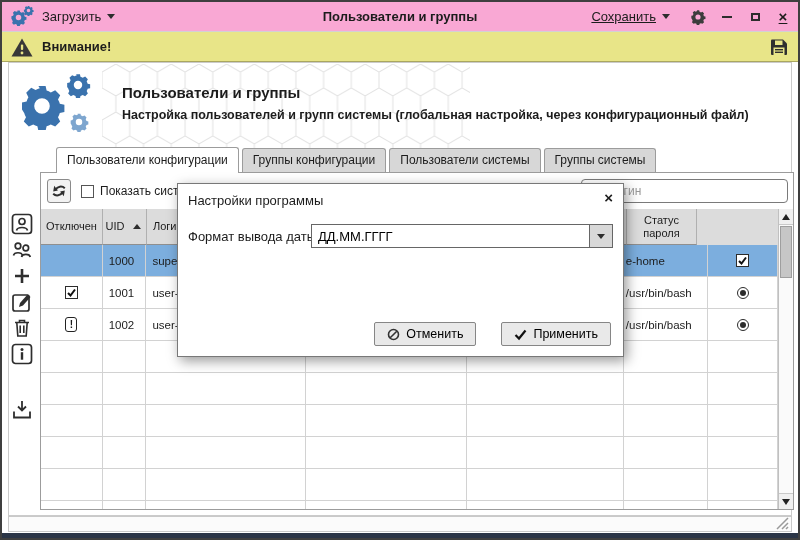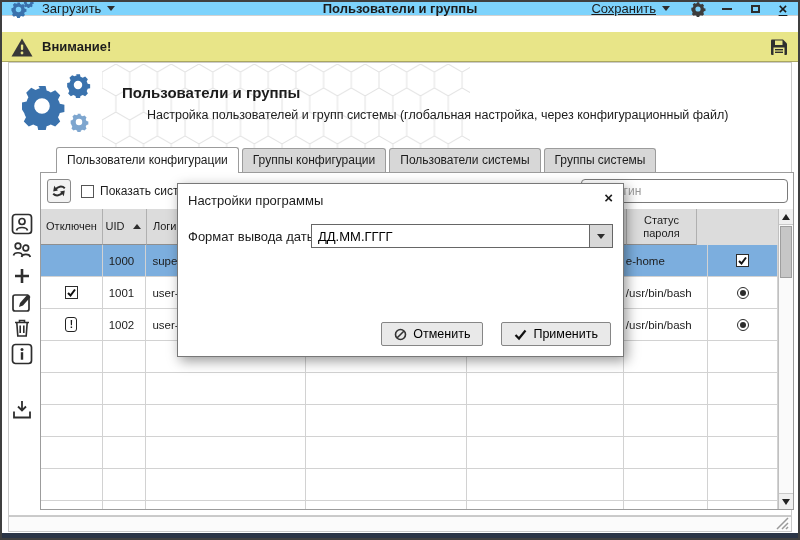--- a/index.html
+++ b/index.html
@@ -2,21 +2,21 @@
 <html><head>
 <meta charset="utf-8">
 <style>
   html,body{margin:0;padding:0;background:#6b6b6b;}
   body{width:800px;height:540px;overflow:hidden;font-family:"Liberation Sans",sans-serif;}
   .window{position:relative;width:800px;height:540px;box-sizing:border-box;border:2px solid #3f3f3f;background:#fff;color:#1c1c1c;overflow:hidden;}
   svg{display:block;}
   .abs{position:absolute;}
 
   
-  .titlebar{position:absolute;left:0;top:0;right:0;height:14px;background:#7dd3fc;border-bottom:1px solid #d2d2d2;display:flex;align-items:center;padding:0 8px;box-sizing:border-box;}
+  .titlebar{position:absolute;left:0;top:0;right:0;height:30px;background:#f9a8d4;border-bottom:1px solid #d2d2d2;display:flex;align-items:center;padding:0 8px;box-sizing:border-box;}
   .logo{position:relative;width:26px;height:24px;flex:0 0 auto;}
   .logo .g1{position:absolute;left:0;top:4px;}
   .logo .g2{position:absolute;left:13px;top:0;}
   .tb-btn{display:flex;align-items:center;gap:6px;font-size:13px;padding:3px 6px;cursor:default;}
   .tb-title{position:absolute;left:0;right:0;text-align:center;font-size:13px;font-weight:600;pointer-events:none;}
   .tb-right{margin-left:auto;display:flex;align-items:center;gap:14px;z-index:2;text-decoration:underline;}
   .caret{width:0;height:0;border-left:4px solid transparent;border-right:4px solid transparent;border-top:5px solid #2d2d2d;display:inline-block;}
   .winctl{display:inline-flex;align-items:center;justify-content:center;width:14px;height:16px;font-size:15px;line-height:1;}
   .minbar{width:10px;border-top:2px solid #2d2d2d;display:inline-block;}
   .maxbox{width:9px;height:8px;border:2px solid #2d2d2d;display:inline-block;box-sizing:border-box;}
@@ -30,21 +30,21 @@
   
   .frame{position:absolute;left:6px;right:6px;top:60px;height:452px;border:1px solid #cbcbcb;pointer-events:none;}
 
   
   .hexbg{position:absolute;left:100px;top:62px;}
   .hdr-gears{position:absolute;left:16px;top:70px;width:86px;height:66px;}
   .hdr-gears .hg1{position:absolute;left:0;top:10px;}
   .hdr-gears .hg2{position:absolute;left:47px;top:0;}
   .hdr-gears .hg3{position:absolute;left:51px;top:40px;}
   .hdr-title{position:absolute;left:120px;top:82px;font-size:15px;font-weight:bold;}
-  .hdr-sub{position:absolute;left:120px;top:106px;font-size:12.5px;font-weight:400;margin-left:25px;}
+  .hdr-sub{position:absolute;left:120px;top:106px;font-size:12.5px;font-weight:700;}
 
   
   .tabs{position:absolute;left:54px;top:146px;height:24px;display:flex;gap:3px;z-index:5;}
   .tab{height:24px;line-height:23px;padding:0 10px;font-size:12px;background:#d7d7d7;border:1px solid #9c9c9c;border-bottom:none;border-radius:3px 3px 0 0;box-sizing:border-box;}
   .tab.active{background:#fff;height:26px;margin-top:-1px;line-height:25px;}
 
   
   .side-btn{position:absolute;left:8px;width:24px;height:24px;background:transparent;border:none;padding:0;display:flex;align-items:center;justify-content:center;}
 
   
@@ -92,21 +92,21 @@
   .strip{position:absolute;left:0;right:0;top:531px;height:5px;background:#2b3547;}
 
   
   .dialog{position:absolute;left:175px;top:181px;width:447px;height:174px;background:#fff;border:1px solid #787878;box-shadow:3px 4px 12px rgba(0,0,0,0.4);z-index:50;box-sizing:border-box;}
   .dlg-title{position:absolute;left:10px;top:9px;font-size:13px;}
   .dlg-close{position:absolute;right:10px;top:6px;font-size:15px;font-weight:bold;line-height:1;}
   .dlg-label{position:absolute;left:10px;top:45px;font-size:13px;}
   .combo{position:absolute;left:133px;top:40px;width:302px;height:24px;border:1px solid #666;display:flex;box-sizing:border-box;}
   .combo input{flex:1;border:none;outline:none;font-size:13px;font-family:"Liberation Sans",sans-serif;padding:0 6px;min-width:0;}
   .combo-btn{width:22px;border-left:1px solid #666;background:#d8d8d8;display:flex;align-items:center;justify-content:center;}
-  .dlg-buttons{position:absolute;right:12px;bottom:10px;display:flex;gap:18px;}
+  .dlg-buttons{position:absolute;right:12px;bottom:10px;display:flex;gap:25px;}
   .dlg-buttons button{height:24px;padding:0 12px;display:inline-flex;align-items:center;gap:6px;background:#e9e9e9;border:1px solid #868686;border-radius:2px;font-size:12.5px;font-family:"Liberation Sans",sans-serif;}
 </style>
 </head>
 <body>
 
 <svg width="0" height="0" style="position:absolute">
   <symbol id="gear" viewBox="0 0 24 24">
     <path fill-rule="evenodd" d="M10.2 2h3.6l.5 2.3a8 8 0 0 1 2.1.9l2.2-1.1 2.5 2.5-1.1 2.2a8 8 0 0 1 .9 2.1l2.3.5v3.6l-2.3.5a8 8 0 0 1-.9 2.1l1.1 2.2-2.5 2.5-2.2-1.1a8 8 0 0 1-2.1.9l-.5 2.3h-3.6l-.5-2.3a8 8 0 0 1-2.1-.9l-2.2 1.1-2.5-2.5 1.1-2.2a8 8 0 0 1-.9-2.1L2 13.8v-3.6l2.3-.5a8 8 0 0 1 .9-2.1L4.1 5.4l2.5-2.5 2.2 1.1a8 8 0 0 1 2.1-.9z M12 8.1a3.9 3.9 0 1 0 0 7.8 3.9 3.9 0 0 0 0-7.8z"></path>
   </symbol>
 </svg>

